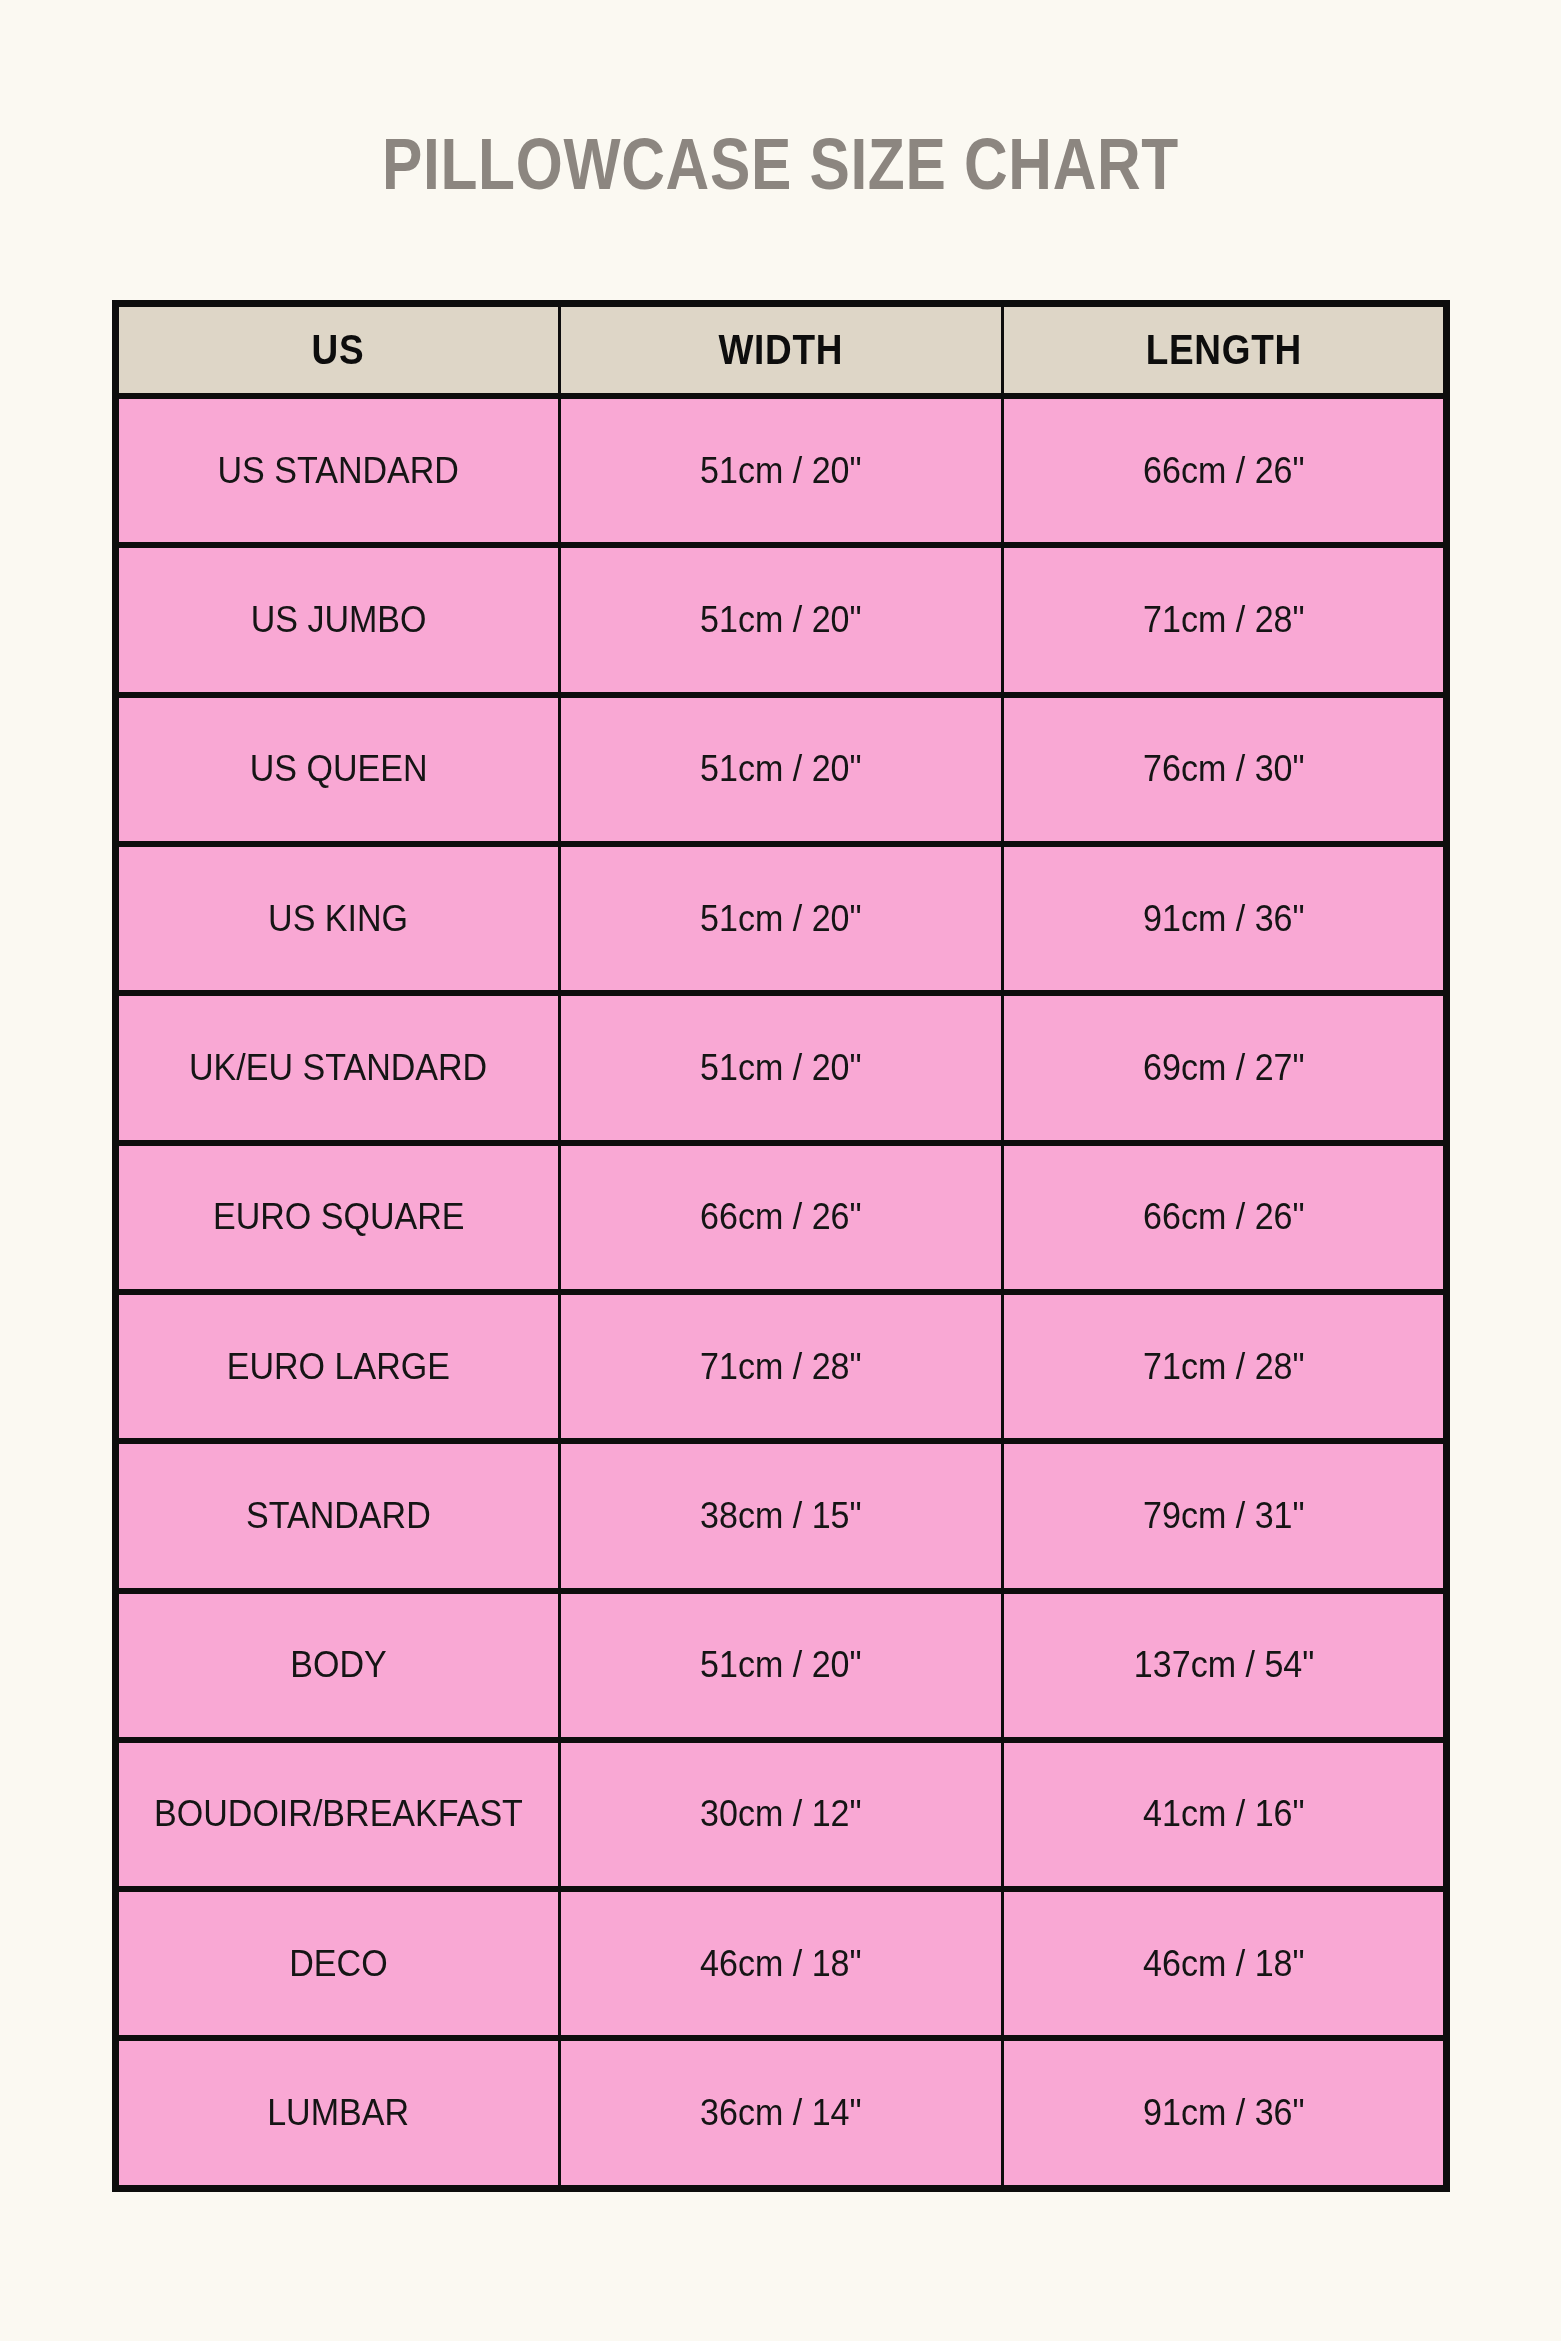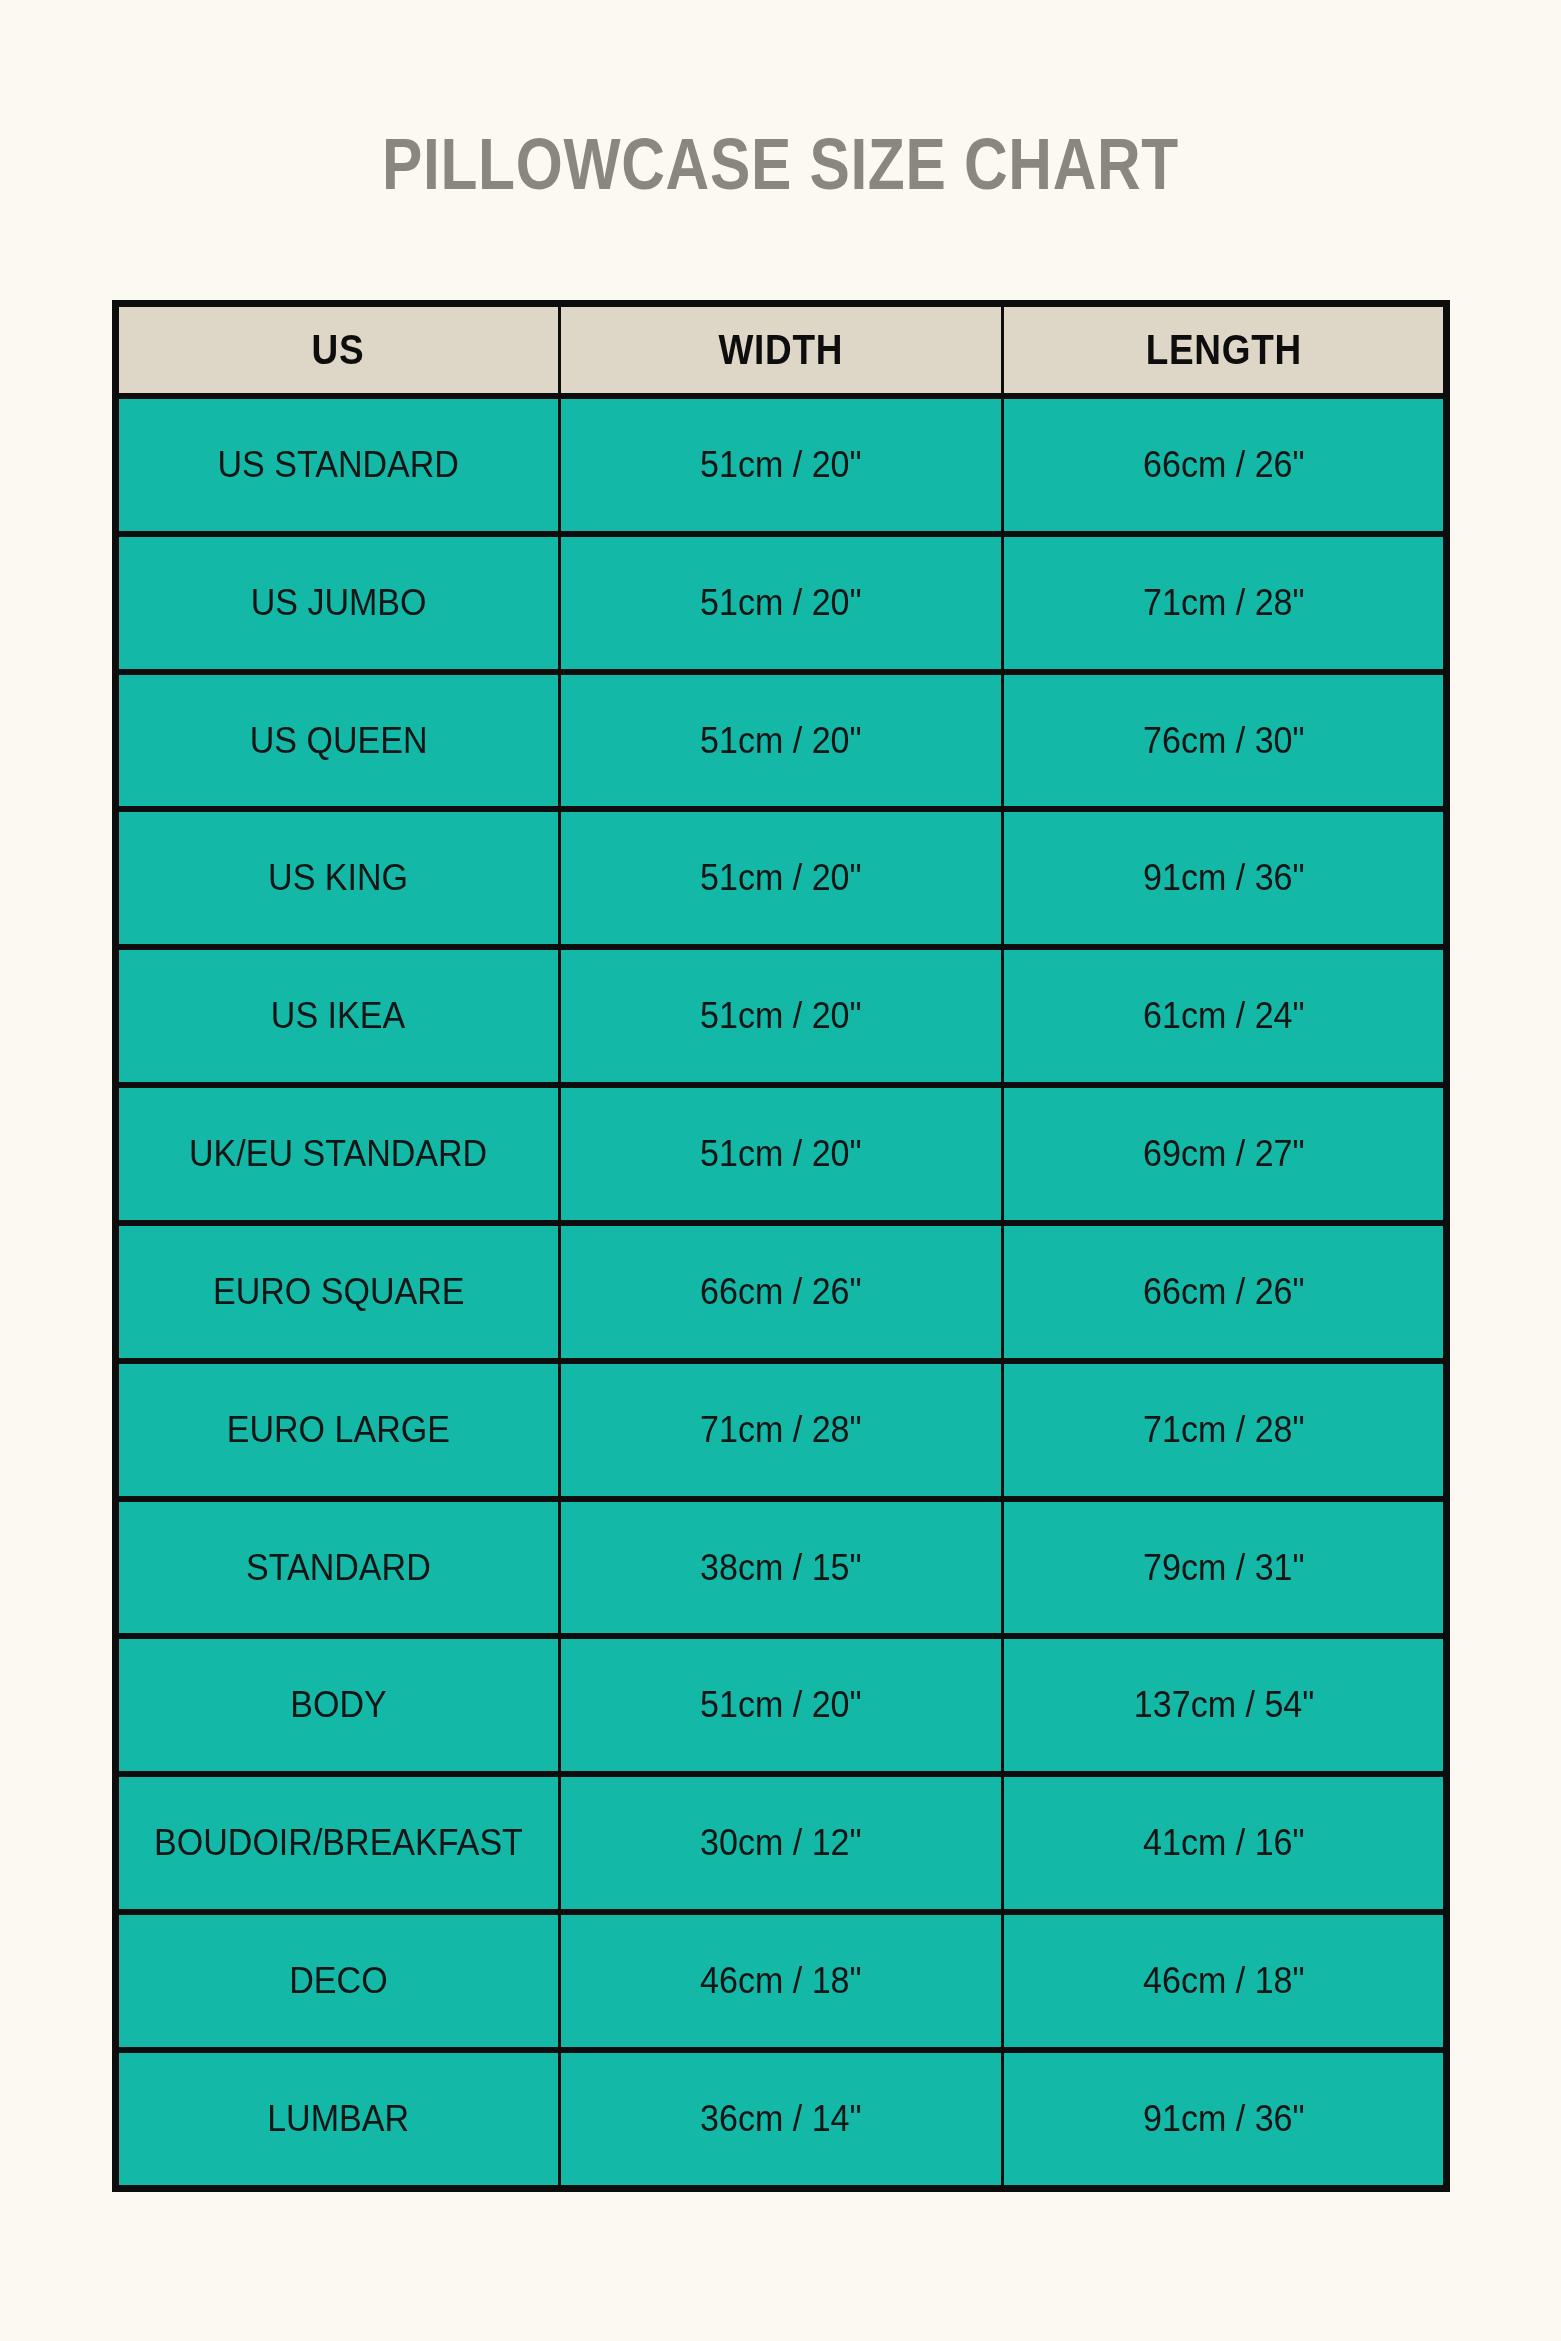--- a/index.html
+++ b/index.html
@@ -44,21 +44,21 @@
   }
   .size-table th,
   .size-table td {
     border-left: 3.9px solid #0D0D0D;
     border-right: 3.9px solid #0D0D0D;
     border-top: 6.2px solid #0D0D0D;
     border-bottom: 6.2px solid #0D0D0D;
     text-align: center;
     vertical-align: middle;
     padding: 0;
-    background: #14b8a6;
+    background: #f9a8d4;
   }
   .size-table th {
     background: #DED6C7;
     height: 86px;
     font-size: 42px;
     font-weight: 700;
     color: #0D0D0D;
   }
   .size-table td {
     height: 101px;
@@ -110,25 +110,20 @@
         <td><span class="ct">US QUEEN</span></td>
         <td><span class="ct">51cm / 20"</span></td>
         <td><span class="ct">76cm / 30"</span></td>
       </tr>
       <tr>
         <td><span class="ct">US KING</span></td>
         <td><span class="ct">51cm / 20"</span></td>
         <td><span class="ct">91cm / 36"</span></td>
       </tr>
       <tr>
-        <td><span class="ct">US IKEA</span></td>
-        <td><span class="ct">51cm / 20"</span></td>
-        <td><span class="ct">61cm / 24"</span></td>
-      </tr>
-      <tr>
         <td><span class="ct">UK/EU STANDARD</span></td>
         <td><span class="ct">51cm / 20"</span></td>
         <td><span class="ct">69cm / 27"</span></td>
       </tr>
       <tr>
         <td><span class="ct">EURO SQUARE</span></td>
         <td><span class="ct">66cm / 26"</span></td>
         <td><span class="ct">66cm / 26"</span></td>
       </tr>
       <tr>

